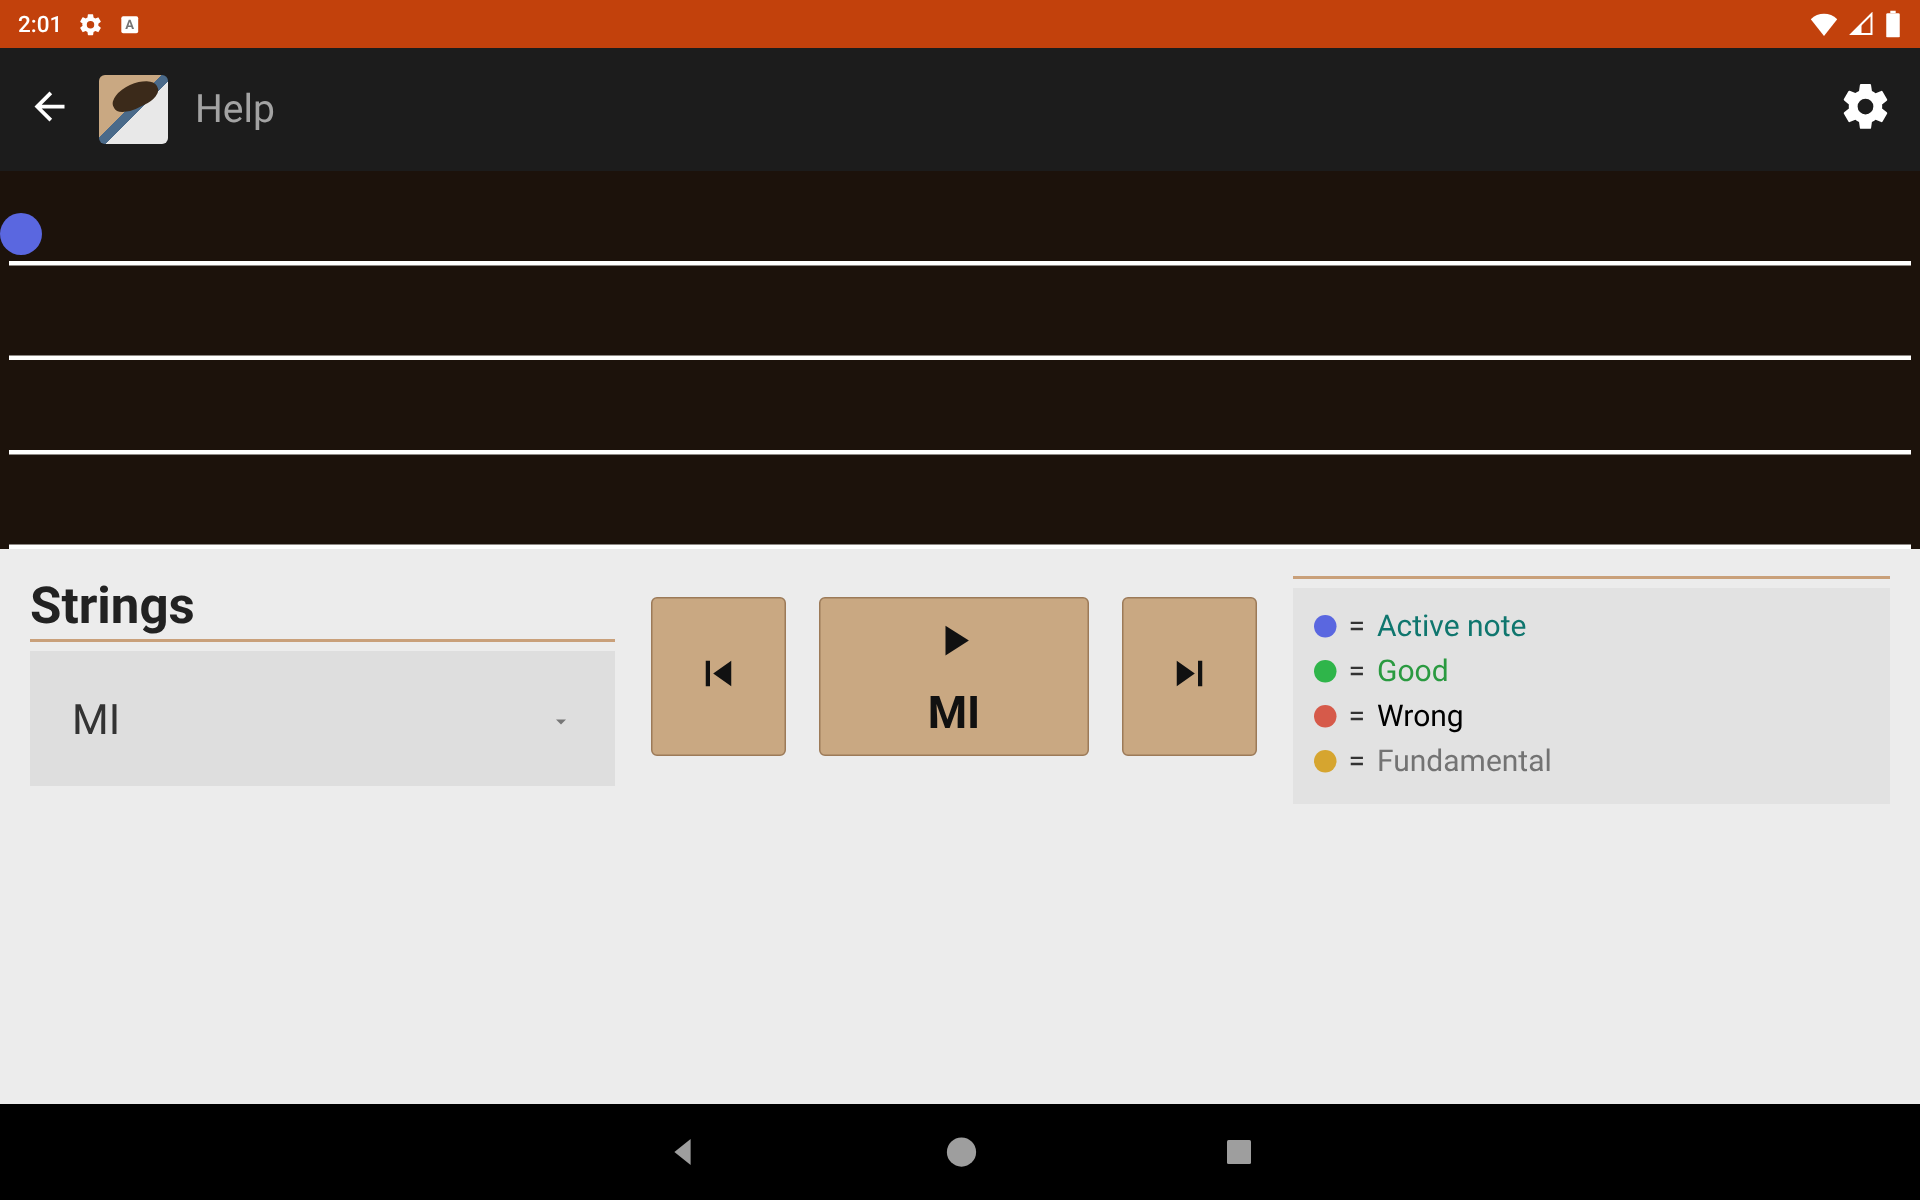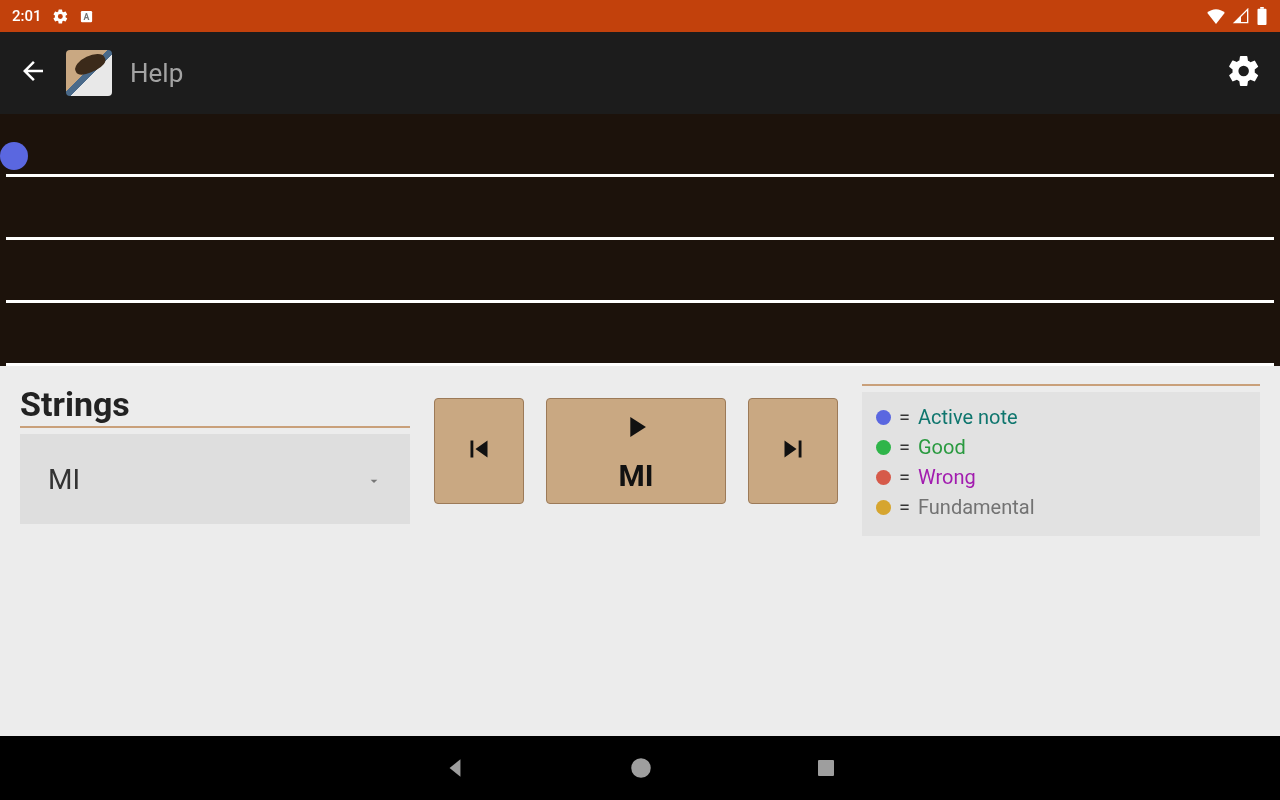--- a/index.html
+++ b/index.html
@@ -205,21 +205,21 @@
         <span style="color:#0f766e">Active note</span>
       </div>
       <div class="legend-row">
         <span class="dot" style="background:#2fb54a"></span>
         <span class="eq">=</span>
         <span style="color:#2a9a40">Good</span>
       </div>
       <div class="legend-row">
         <span class="dot" style="background:#d65a4a"></span>
         <span class="eq">=</span>
-        <span style="color:#a21caf">Wrong</span>
+        <span style="color:#000000">Wrong</span>
       </div>
       <div class="legend-row">
         <span class="dot" style="background:#d6a52f"></span>
         <span class="eq">=</span>
         <span style="color:#737373">Fundamental</span>
       </div>
     </div>
   </div>
 
 </div>

